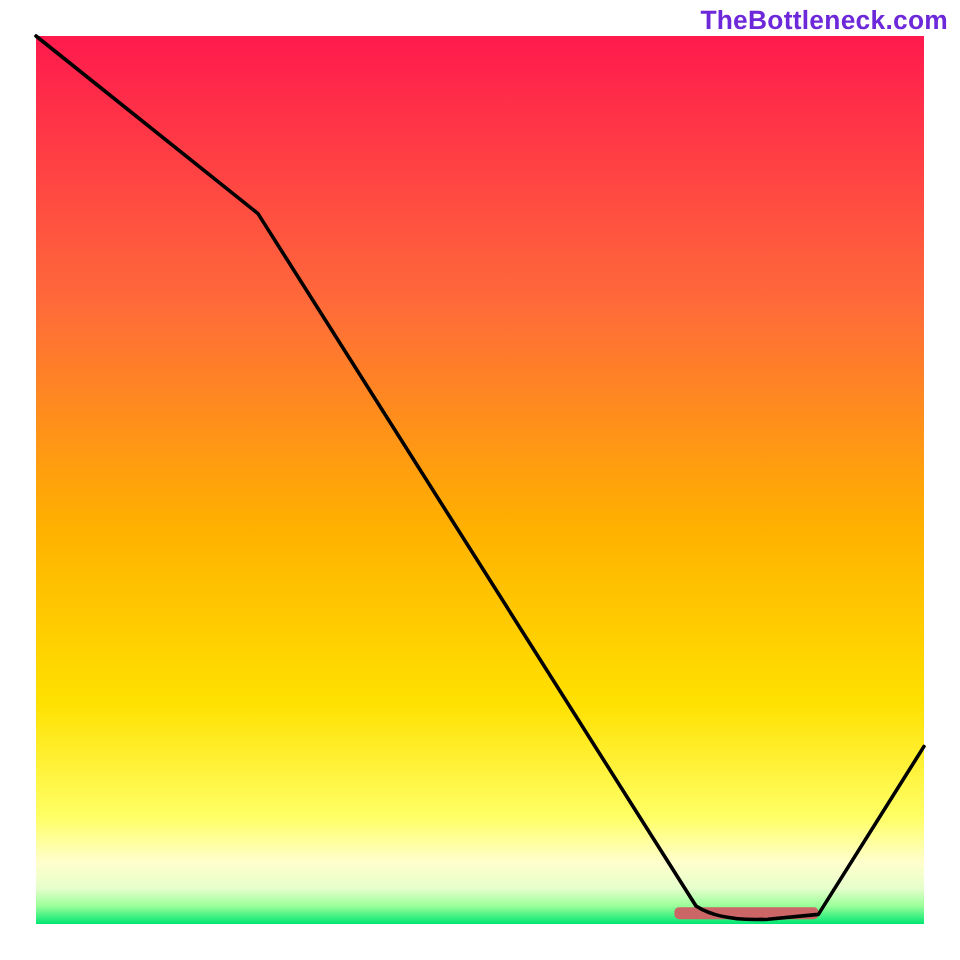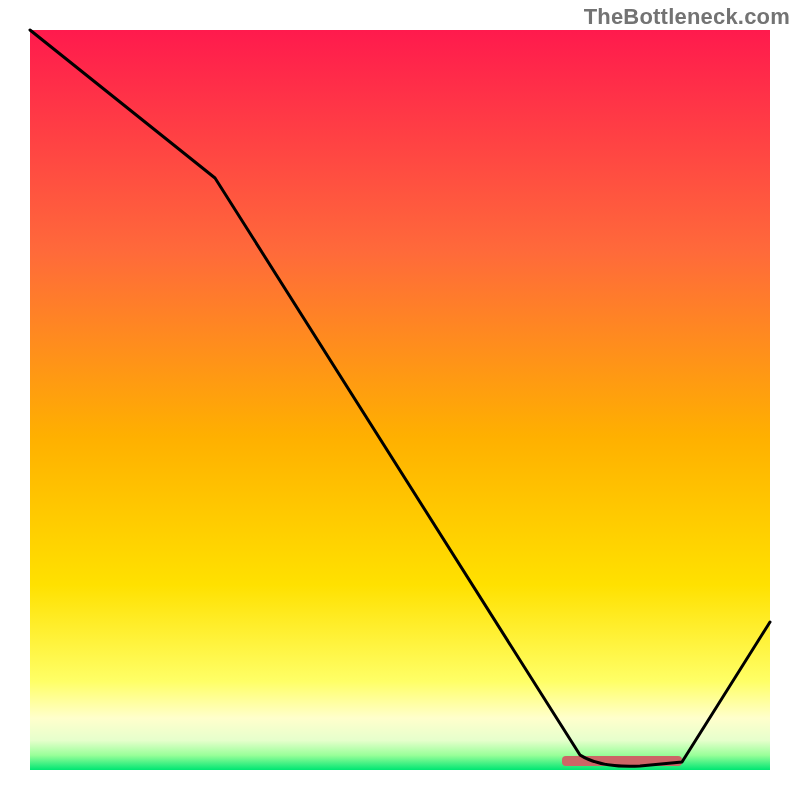--- a/index.html
+++ b/index.html
@@ -14,21 +14,21 @@
     position: relative;
     width: 800px;
     height: 800px;
   }
   .watermark {
     position: absolute;
     top: 4px;
     right: 10px;
     font-size: 22px;
     font-weight: 600;
-    color: #737373;
+    color: #6d28d9;
     letter-spacing: 0.2px;
   }
   svg {
     display: block;
   }
 </style>
 </head>
 <body>
 <div class="wrap">
 

